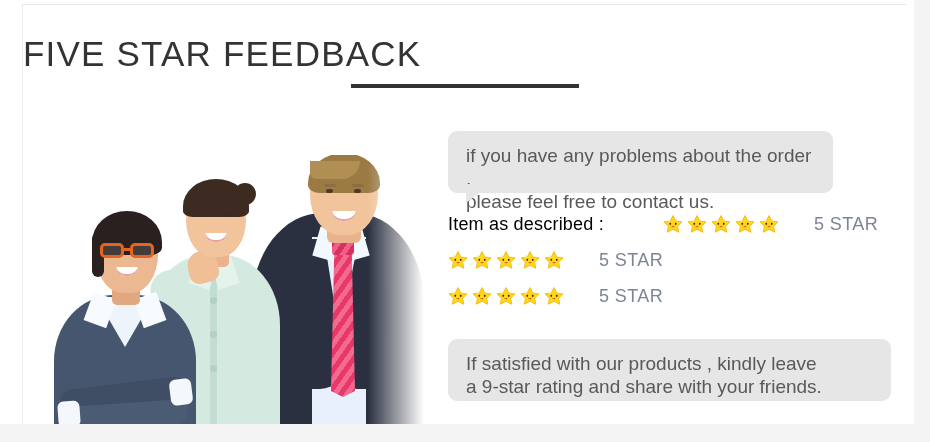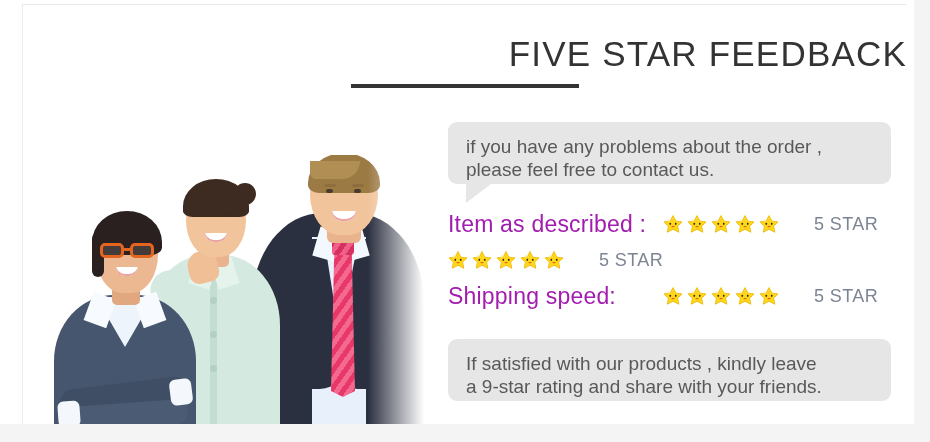--- a/index.html
+++ b/index.html
@@ -55,21 +55,21 @@
     background: #ffffff;
     overflow: hidden;
   }
 
   
   .title-block {
     position: absolute;
     left: 0;
     top: 28px;
     width: 884px;
-    text-align: right;
+    text-align: left;
   }
   .title {
     font-size: 35px;
     letter-spacing: 1.2px;
     color: #333333;
     font-weight: 400;
     line-height: 42px;
     white-space: nowrap;
   }
   .title-rule {
@@ -381,22 +381,22 @@
     border-radius: 9px;
     color: #595959;
     font-size: 19px;
     line-height: 23px;
     padding: 13px 16px 14px 18px;
     box-sizing: border-box;
     white-space: pre-line;
   }
   .bubble-top {
     left: 425px;
-    top: 117px;
-    width: 443px;
+    top: 126px;
+    width: 385px;
     height: 62px;
   }
   .bubble-tail {
     position: absolute;
     left: 443px;
     top: 179px;
     width: 0; height: 0;
     border-left: 0 solid transparent;
     border-top: 19px solid #e6e6e6;
     border-right: 25px solid transparent;
@@ -416,22 +416,22 @@
     width: 450px;
   }
   .rating-row {
     position: relative;
     height: 36px;
     display: flex;
     align-items: center;
   }
   .rating-label {
     width: 215px;
-    font-size: 23px;
-    color: #a21caf;
+    font-size: 18px;
+    color: #000000;
     letter-spacing: 0.2px;
     white-space: nowrap;
   }
   .stars {
     width: 130px;
     display: flex;
     gap: 4px;
     align-items: center;
   }
   .star {
@@ -627,21 +627,20 @@
                 <ellipse cx="20.4" cy="15.6" rx="1.5" ry="1.8" fill="#3a2a14"></ellipse>
                 <path d="M13 19.5 Q16 23 19 19.5 Z" fill="#e0322f"></path>
                 <ellipse cx="9.2" cy="10.4" rx="2.6" ry="1.8" fill="#fff3a8" opacity="0.85"></ellipse>
               </g>
             </svg>
         </div>
         <div class="rating-value">5 STAR</div>
       </div>
 
       <div class="rating-row">
-        <div class="rating-label">Shipping speed:</div>
         <div class="stars">
           <svg class="star" viewBox="0 0 32 32">
               <g>
                 <path d="M16 2.5 L20.6 11.4 L30.4 12.6 L23.4 19.4 L25.2 29.2 L16 24.4 L6.8 29.2 L8.6 19.4 L1.6 12.6 L11.4 11.4 Z" fill="#ffd81a" stroke="#f0b400" stroke-width="1.3"></path>
                 <ellipse cx="11.6" cy="15.6" rx="1.5" ry="1.8" fill="#3a2a14"></ellipse>
                 <ellipse cx="20.4" cy="15.6" rx="1.5" ry="1.8" fill="#3a2a14"></ellipse>
                 <path d="M13 19.5 Q16 23 19 19.5 Z" fill="#e0322f"></path>
                 <ellipse cx="9.2" cy="10.4" rx="2.6" ry="1.8" fill="#fff3a8" opacity="0.85"></ellipse>
               </g>
             </svg>

